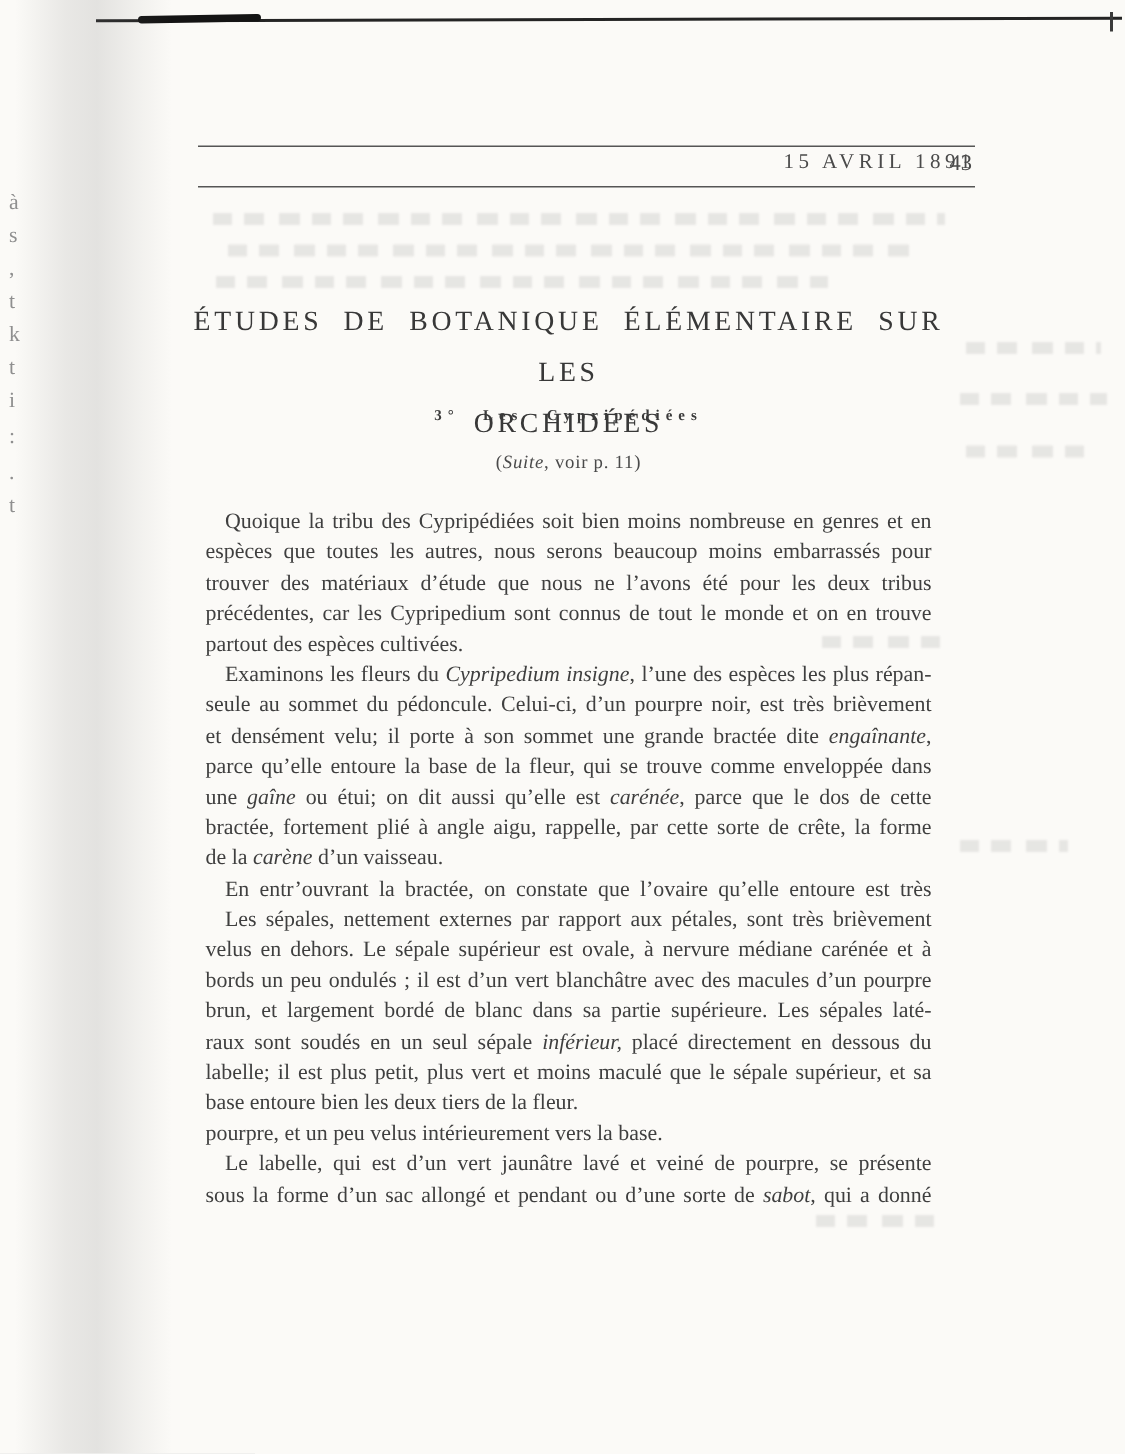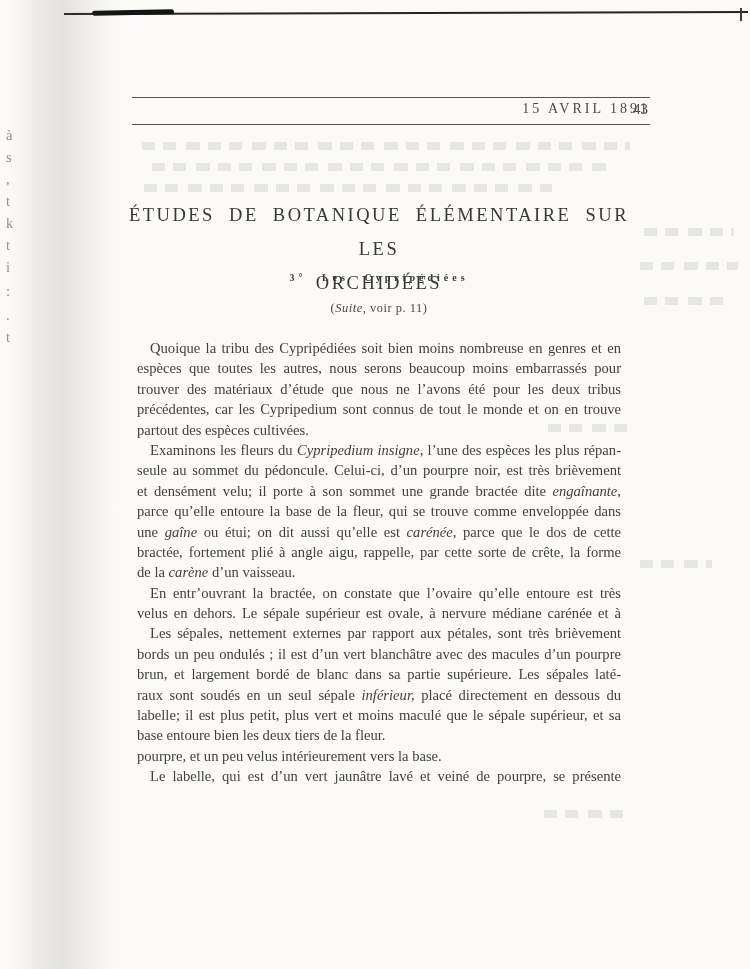--- a/index.html
+++ b/index.html
@@ -121,29 +121,30 @@
         <div class="line"><span>et densément velu; il porte à son sommet une grande bractée dite </span><i>engaînante</i><span>,</span></div>
         <div class="line"><span>parce qu’elle entoure la base de la fleur, qui se trouve comme enveloppée dans</span></div>
         <div class="line"><span>une </span><i>gaîne</i><span> ou étui; on dit aussi qu’elle est </span><i>carénée</i><span>, parce que le dos de cette</span></div>
         <div class="line"><span>bractée, fortement plié à angle aigu, rappelle, par cette sorte de crête, la forme</span></div>
         <div class="line last"><span>de la </span><i>carène</i><span> d’un vaisseau.</span></div>
       </div>
       <div>
         <div class="line first"><span>En entr’ouvrant la bractée, on constate que l’ovaire qu’elle entoure est très</span></div>
       </div>
       <div>
+        <div class="line first"><span>Les sépales, nettement externes par rapport aux pétales, sont très brièvement</span></div>
         <div class="line"><span>velus en dehors. Le sépale supérieur est ovale, à nervure médiane carénée et à</span></div>
-        <div class="line first"><span>Les sépales, nettement externes par rapport aux pétales, sont très brièvement</span></div>
         <div class="line"><span>bords un peu ondulés ; il est d’un vert blanchâtre avec des macules d’un pourpre</span></div>
         <div class="line"><span>brun, et largement bordé de blanc dans sa partie supérieure. Les sépales laté-</span></div>
         <div class="line"><span>raux sont soudés en un seul sépale </span><i>inférieur,</i><span> placé directement en dessous du</span></div>
         <div class="line"><span>labelle; il est plus petit, plus vert et moins maculé que le sépale supérieur, et sa</span></div>
         <div class="line last"><span>base entoure bien les deux tiers de la fleur.</span></div>
       </div>
       <div>
         <div class="line last"><span>pourpre, et un peu velus intérieurement vers la base.</span></div>
       </div>
       <div>
         <div class="line first"><span>Le labelle, qui est d’un vert jaunâtre lavé et veiné de pourpre, se présente</span></div>
+        <div class="line"><span>sous la forme d’un sac allongé et pendant ou d’une sorte de </span><i>sabot,</i><span> qui a donné</span></div>
       </div>
     </div>
 
 </div>
 
 </body></html>

